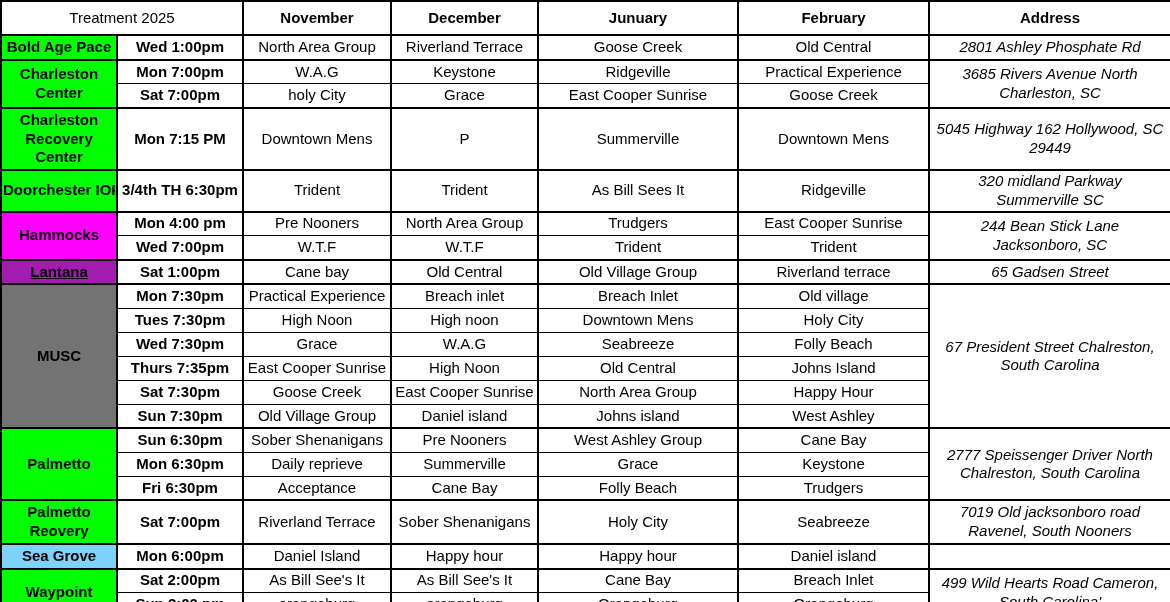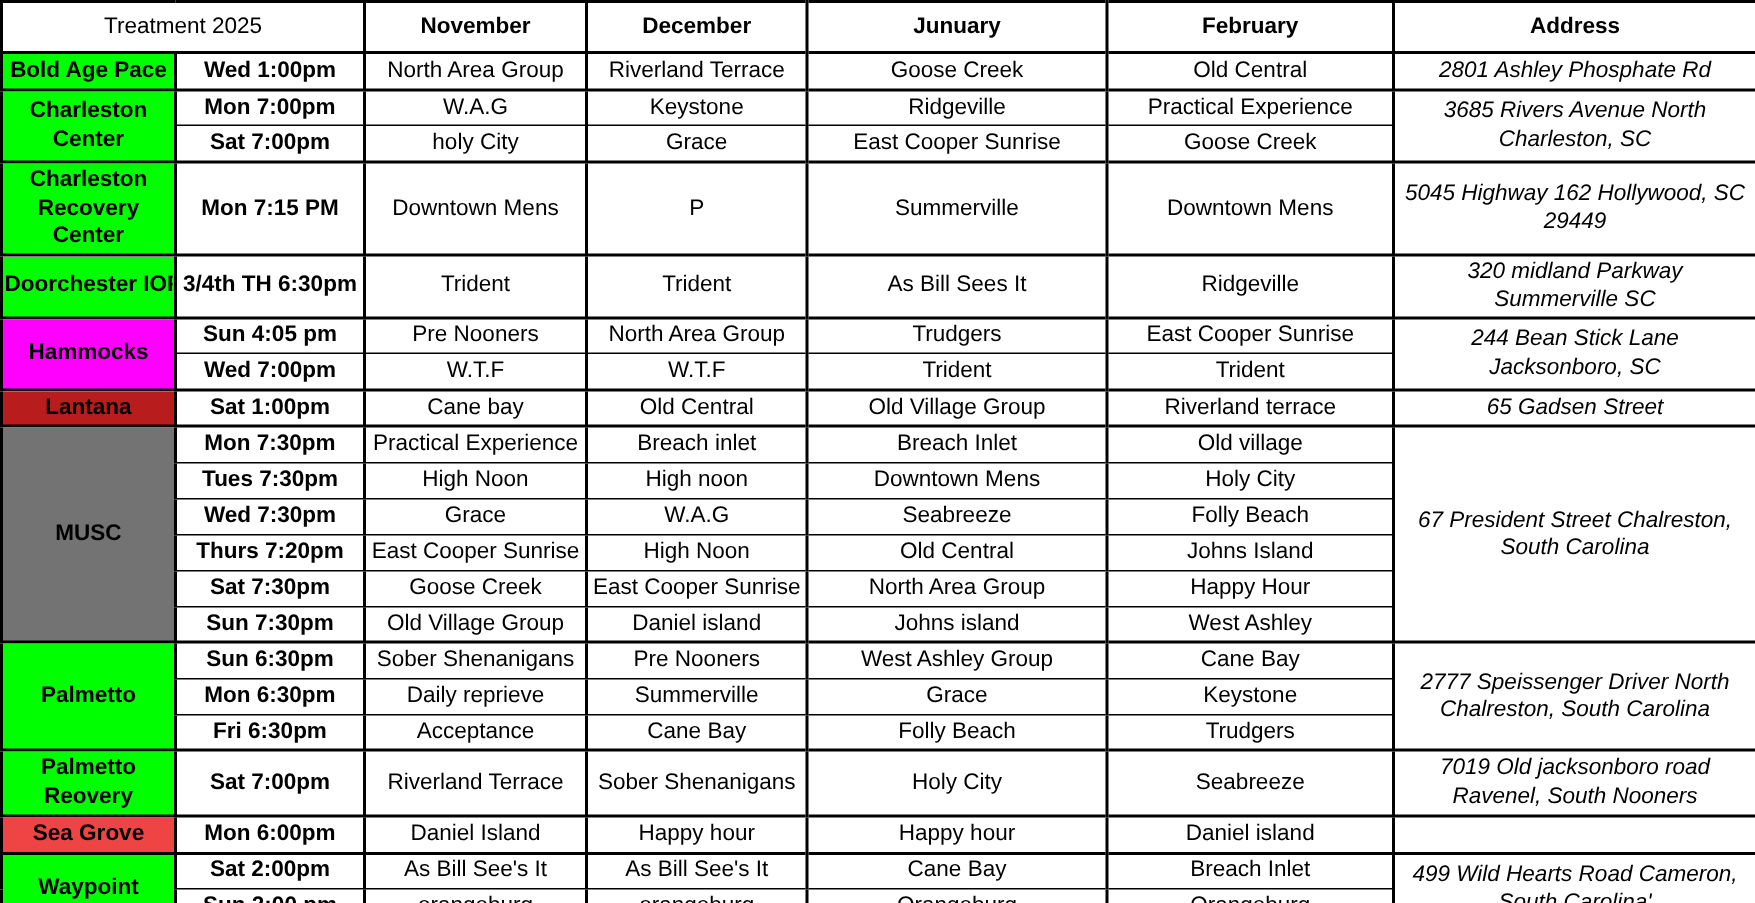--- a/index.html
+++ b/index.html
@@ -118,39 +118,39 @@
         <td class="mcell">Ridgeville</td>
         <td class="addr" rowspan="1">
           <div>320 midland Parkway</div>
           <div>Summerville SC</div>
         </td>
       </tr>
       <tr class="group-start">
         <td class="facility" rowspan="2" style="background: rgb(255, 0, 255);">
           <div>Hammocks</div>
         </td>
-        <td class="time">Sun 4:05 pm</td>
+        <td class="time">Mon 4:00 pm</td>
         <td class="mcell">Pre Nooners</td>
         <td class="mcell">North Area Group</td>
         <td class="mcell">Trudgers</td>
         <td class="mcell">East Cooper Sunrise</td>
         <td class="addr" rowspan="2">
           <div>244 Bean Stick Lane</div>
           <div>Jacksonboro, SC</div>
         </td>
       </tr>
       <tr>
         <td class="time">Wed 7:00pm</td>
         <td class="mcell">W.T.F</td>
         <td class="mcell">W.T.F</td>
         <td class="mcell">Trident</td>
         <td class="mcell">Trident</td>
       </tr>
       <tr class="group-start">
-        <td class="facility" rowspan="1" style="background: #b91c1c;">
+        <td class="facility" rowspan="1" style="background: #a21caf; text-decoration: underline;">
           <div>Lantana</div>
         </td>
         <td class="time">Sat 1:00pm</td>
         <td class="mcell">Cane bay</td>
         <td class="mcell">Old Central</td>
         <td class="mcell">Old Village Group</td>
         <td class="mcell">Riverland terrace</td>
         <td class="addr" rowspan="1">
           <div>65 Gadsen Street</div>
         </td>
@@ -177,21 +177,21 @@
         <td class="mcell">Holy City</td>
       </tr>
       <tr>
         <td class="time">Wed 7:30pm</td>
         <td class="mcell">Grace</td>
         <td class="mcell">W.A.G</td>
         <td class="mcell">Seabreeze</td>
         <td class="mcell">Folly Beach</td>
       </tr>
       <tr>
-        <td class="time">Thurs 7:20pm</td>
+        <td class="time">Thurs 7:35pm</td>
         <td class="mcell">East Cooper Sunrise</td>
         <td class="mcell">High Noon</td>
         <td class="mcell">Old Central</td>
         <td class="mcell">Johns Island</td>
       </tr>
       <tr>
         <td class="time">Sat 7:30pm</td>
         <td class="mcell">Goose Creek</td>
         <td class="mcell">East Cooper Sunrise</td>
         <td class="mcell">North Area Group</td>
@@ -241,21 +241,21 @@
         <td class="mcell">Riverland Terrace</td>
         <td class="mcell">Sober Shenanigans</td>
         <td class="mcell">Holy City</td>
         <td class="mcell">Seabreeze</td>
         <td class="addr" rowspan="1">
           <div>7019 Old jacksonboro road</div>
           <div>Ravenel, South Nooners</div>
         </td>
       </tr>
       <tr class="group-start">
-        <td class="facility" rowspan="1" style="background: #ef4444;">
+        <td class="facility" rowspan="1" style="background: #7dd3fc;">
           <div>Sea Grove</div>
         </td>
         <td class="time">Mon 6:00pm</td>
         <td class="mcell">Daniel Island</td>
         <td class="mcell">Happy hour</td>
         <td class="mcell">Happy hour</td>
         <td class="mcell">Daniel island</td>
         <td class="addr" rowspan="1"></td>
       </tr>
       <tr class="group-start">

